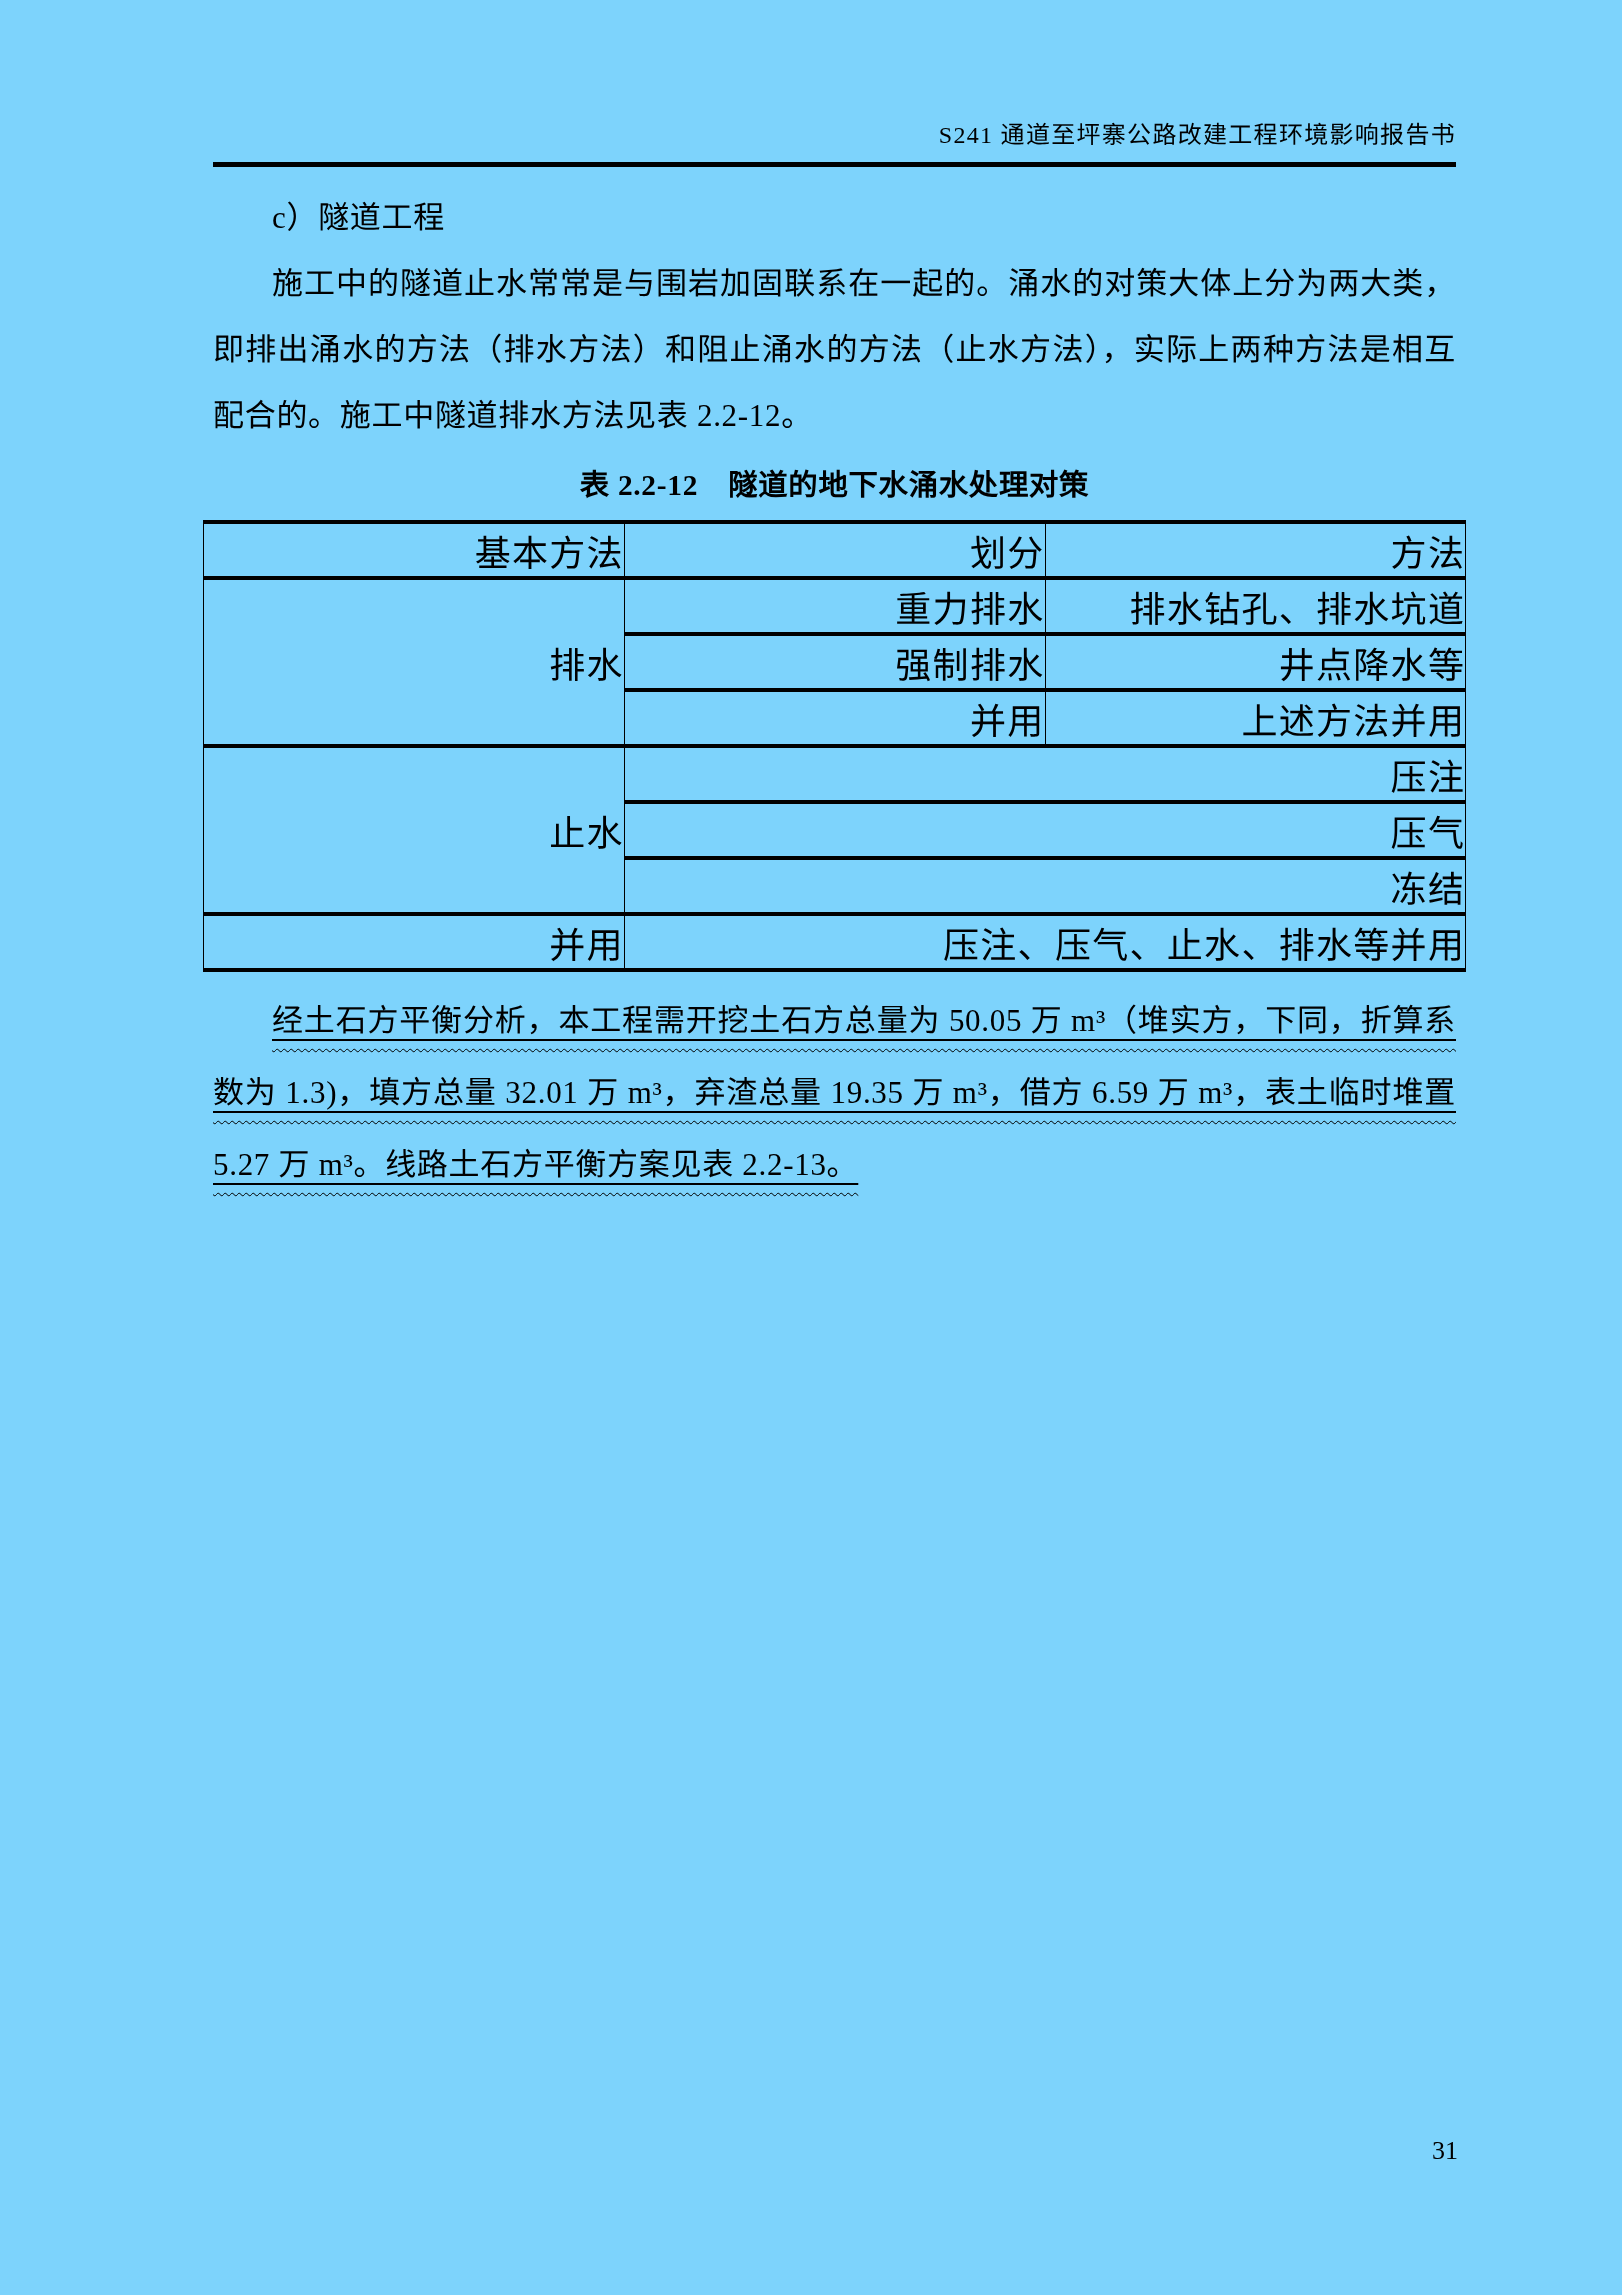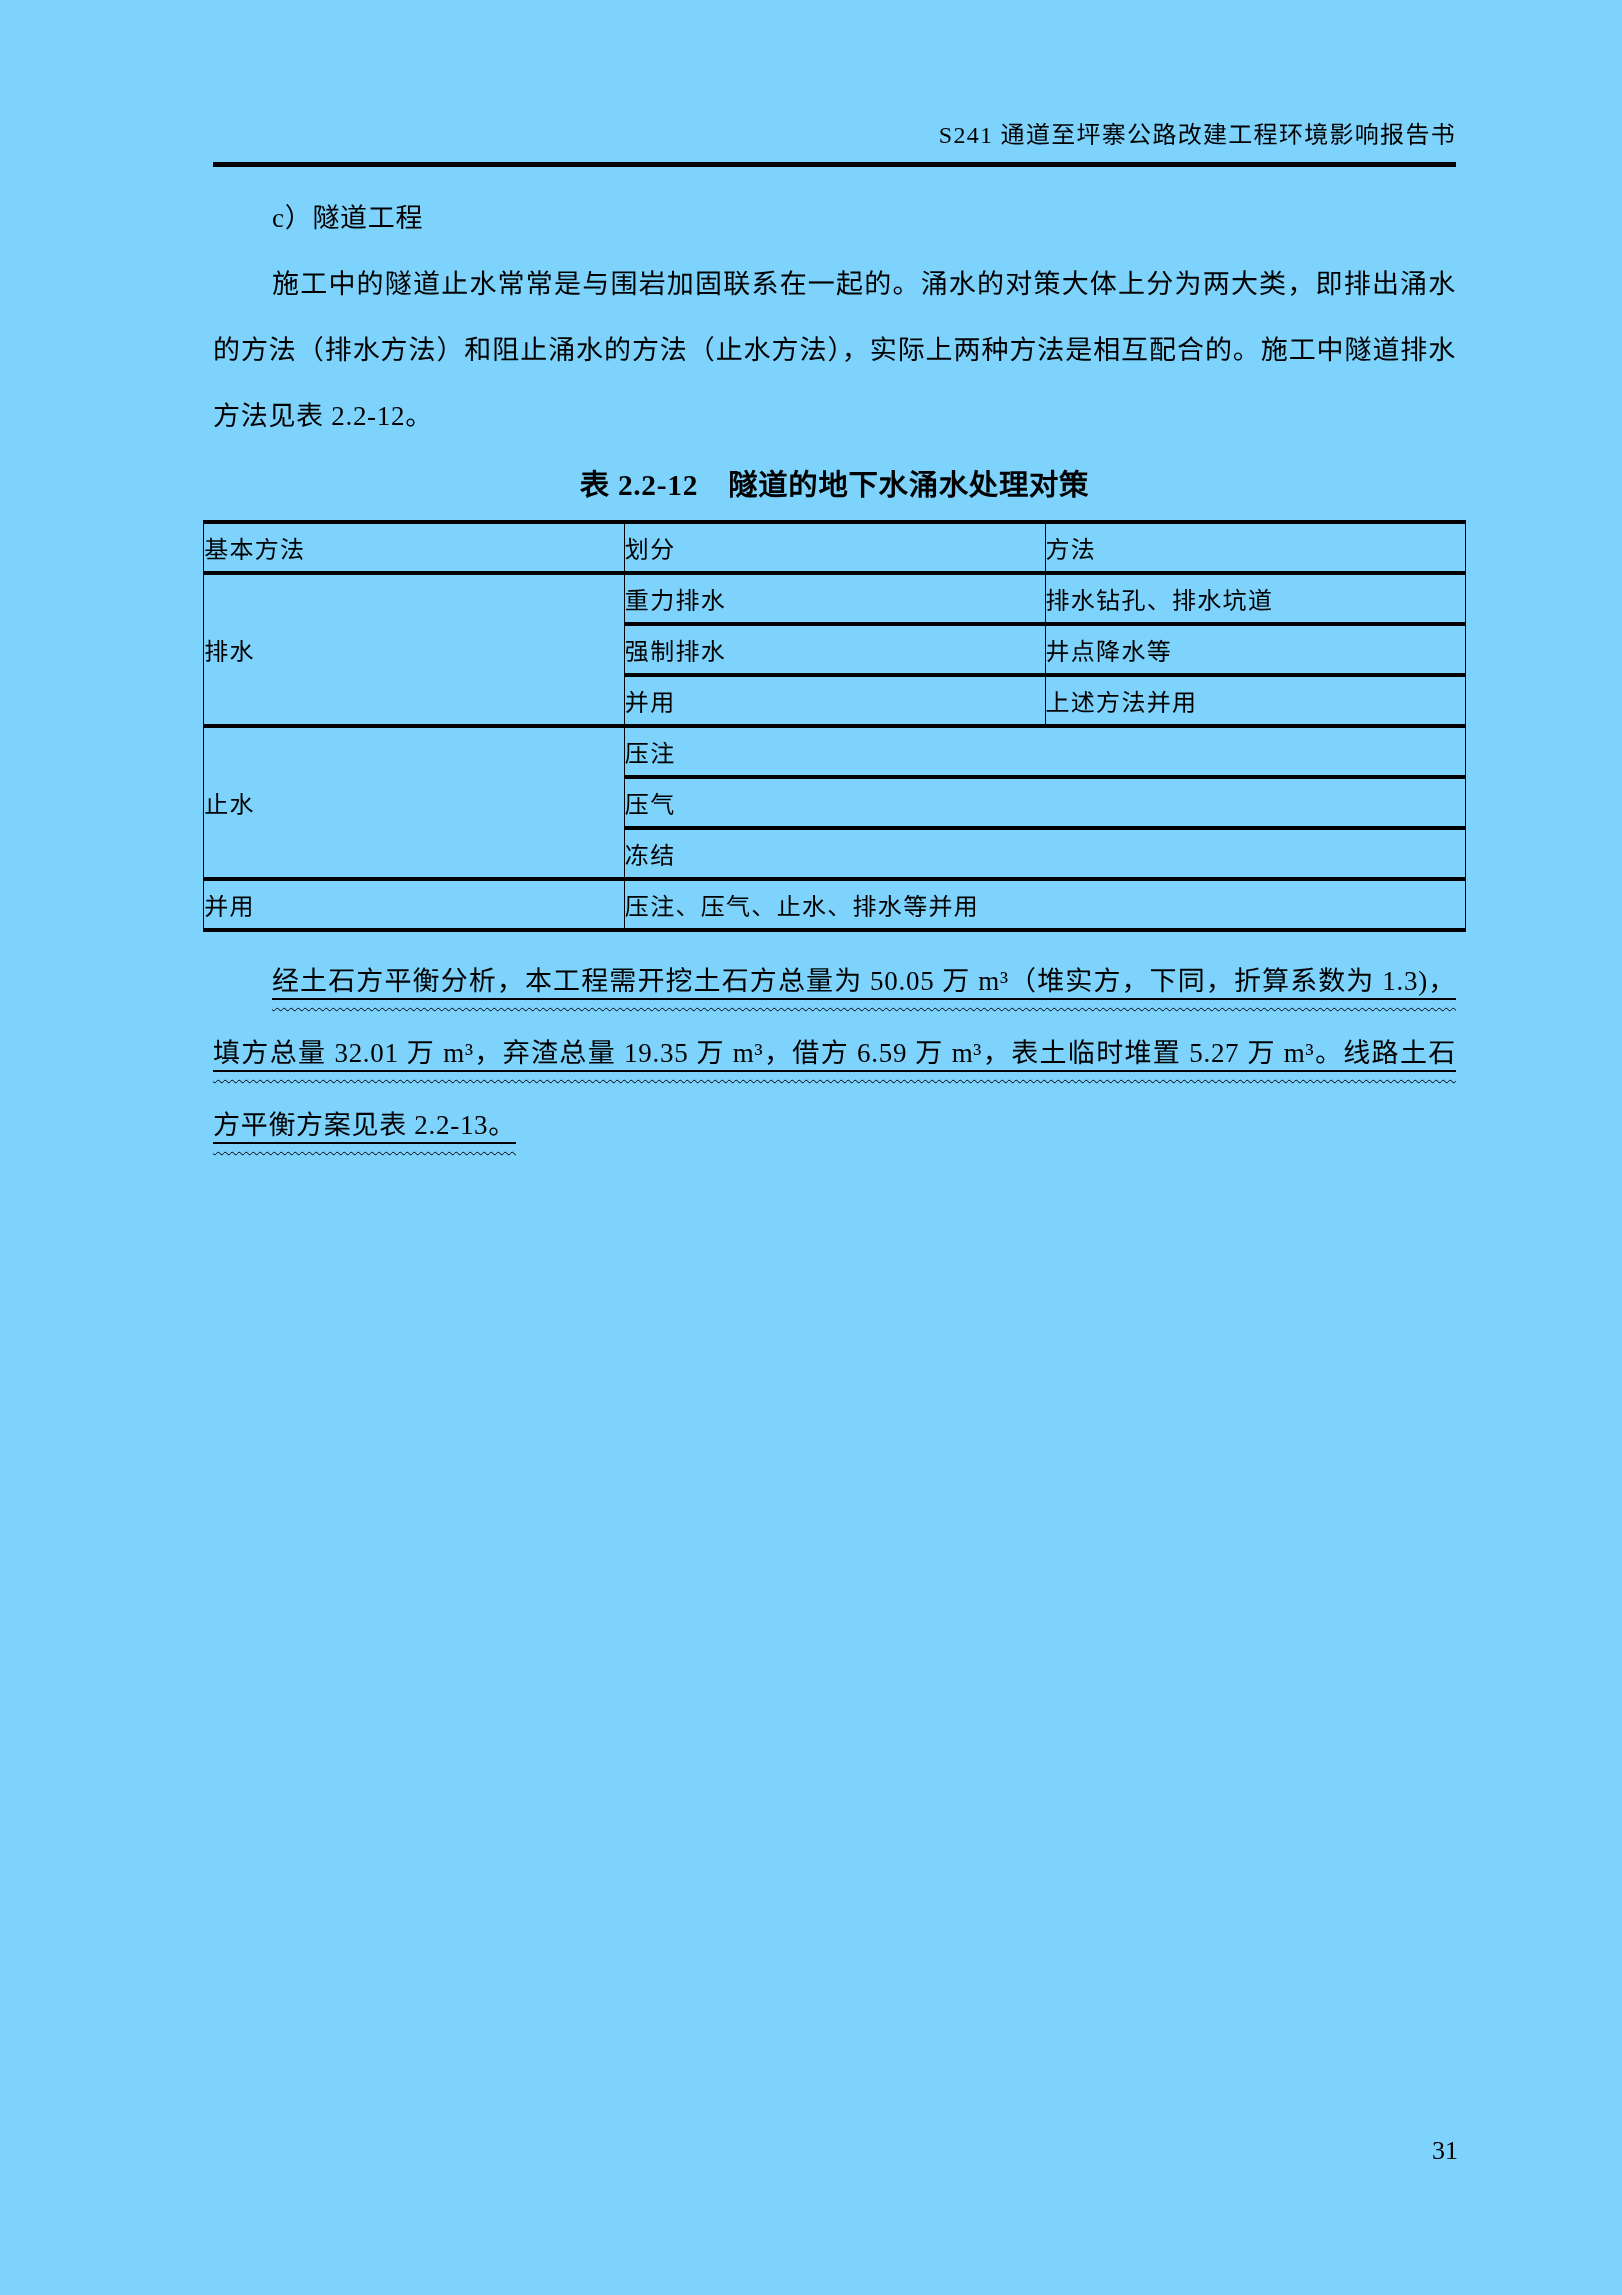--- a/index.html
+++ b/index.html
@@ -27,21 +27,21 @@
     font-size: 24px;
     line-height: 29px;
     letter-spacing: 1.3px;
   }
   .header-rule {
     height: 5.2px;
     background: #000;
     margin-top: 11.8px;
   }
   .para {
-    font-size: 27px;
+    font-size: 31px;
     line-height: 66px;
     margin: 0;
     text-align: justify;
     text-justify: inter-character;
     text-indent: 59px;
     letter-spacing: 0.7px;
   }
   .first-para { margin-top: 18.3px; }
   .table-title {
     font-size: 29.4px;
@@ -57,23 +57,23 @@
     table-layout: fixed;
   }
   .data-table col { width: 33.33%; }
   .data-table td {
     border-left: 1.3px solid #000;
     border-right: 1.3px solid #000;
     border-top: 4.6px solid #000;
     border-bottom: 4.6px solid #000;
     height: 47px;
     padding: 0;
-    text-align: left;
+    text-align: right;
     vertical-align: middle;
-    font-size: 24px;
+    font-size: 36px;
     letter-spacing: 1.3px;
   }
   .sec-heading {
     font-size: 30px;
     font-weight: normal;
     margin: 36px 0 0 0;
     letter-spacing: 0.7px;
     line-height: 39px;
   }
   .underlined {

